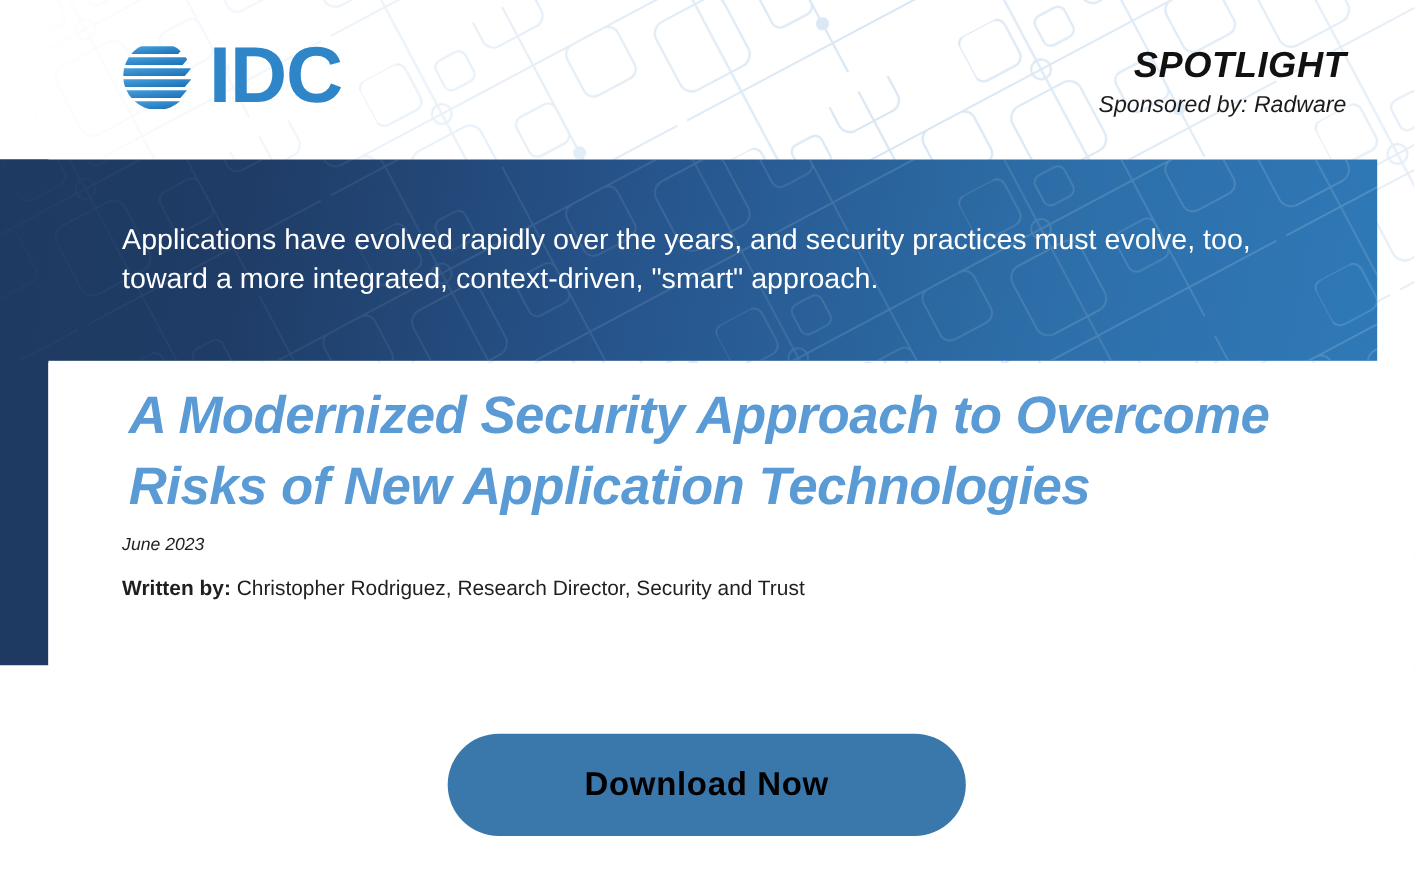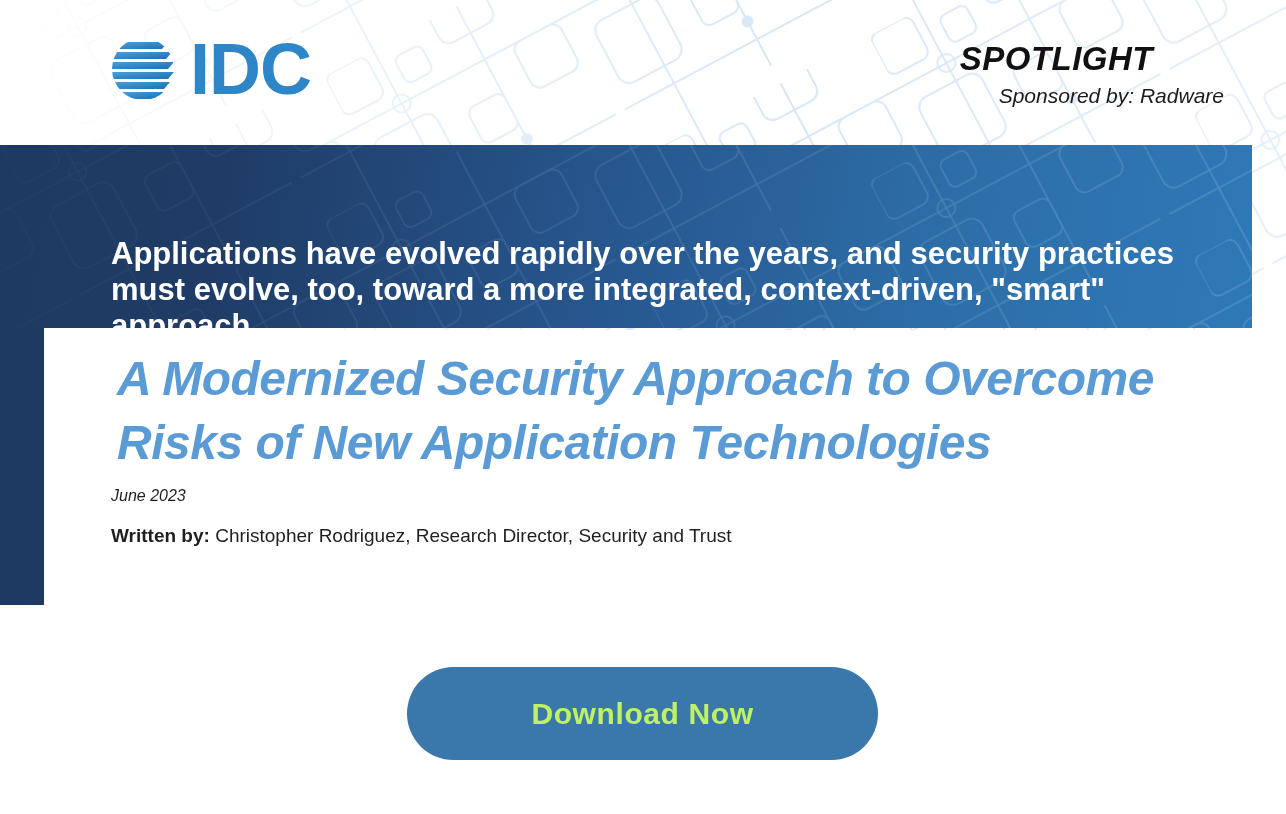--- a/index.html
+++ b/index.html
@@ -60,20 +60,21 @@
     color: #2E86C8;
     letter-spacing: -1px;
     line-height: 66px;
     margin-left: 2px;
   }
 
   .spotlight-block {
     position: absolute;
     right: 62px;
     top: 40px;
+    text-align: right;
   }
   .spotlight-title {
     font-family: "Liberation Sans", sans-serif;
     font-style: italic;
     font-weight: bold;
     font-size: 33px;
     color: #111111;
     letter-spacing: 0.5px;
     line-height: 38px;
   }
@@ -115,26 +116,25 @@
     left: 0; top: 0;
     width: 1252px; height: 183px;
     opacity: 0.22;
   }
   .banner-text {
     position: absolute;
     left: 111px;
     top: 54px;
     width: 1110px;
     font-family: "Liberation Sans", sans-serif;
-    font-weight: bold;
-    font-size: 31px;
+    font-weight: normal;
+    font-size: 26px;
     line-height: 36px;
     color: #ffffff;
     z-index: 2;
-    margin-top: 37px;
   }
 
   
   .content-card {
     position: absolute;
     left: 44px;
     top: 330px;
     width: 1242px;
     height: 275px;
     background: #ffffff;
@@ -190,21 +190,21 @@
   }
   .download-btn {
     position: absolute;
     left: 407px;
     top: 62px;
     width: 471px;
     height: 93px;
     border: none;
     border-radius: 47px;
     background: #3A77AA;
-    color: #bef264;
+    color: #000000;
     font-family: "Liberation Sans", sans-serif;
     font-size: 30px;
     font-weight: bold;
     letter-spacing: 0.6px;
     cursor: pointer;
     padding: 0;
   }
 </style>
 </head>
 <body>

